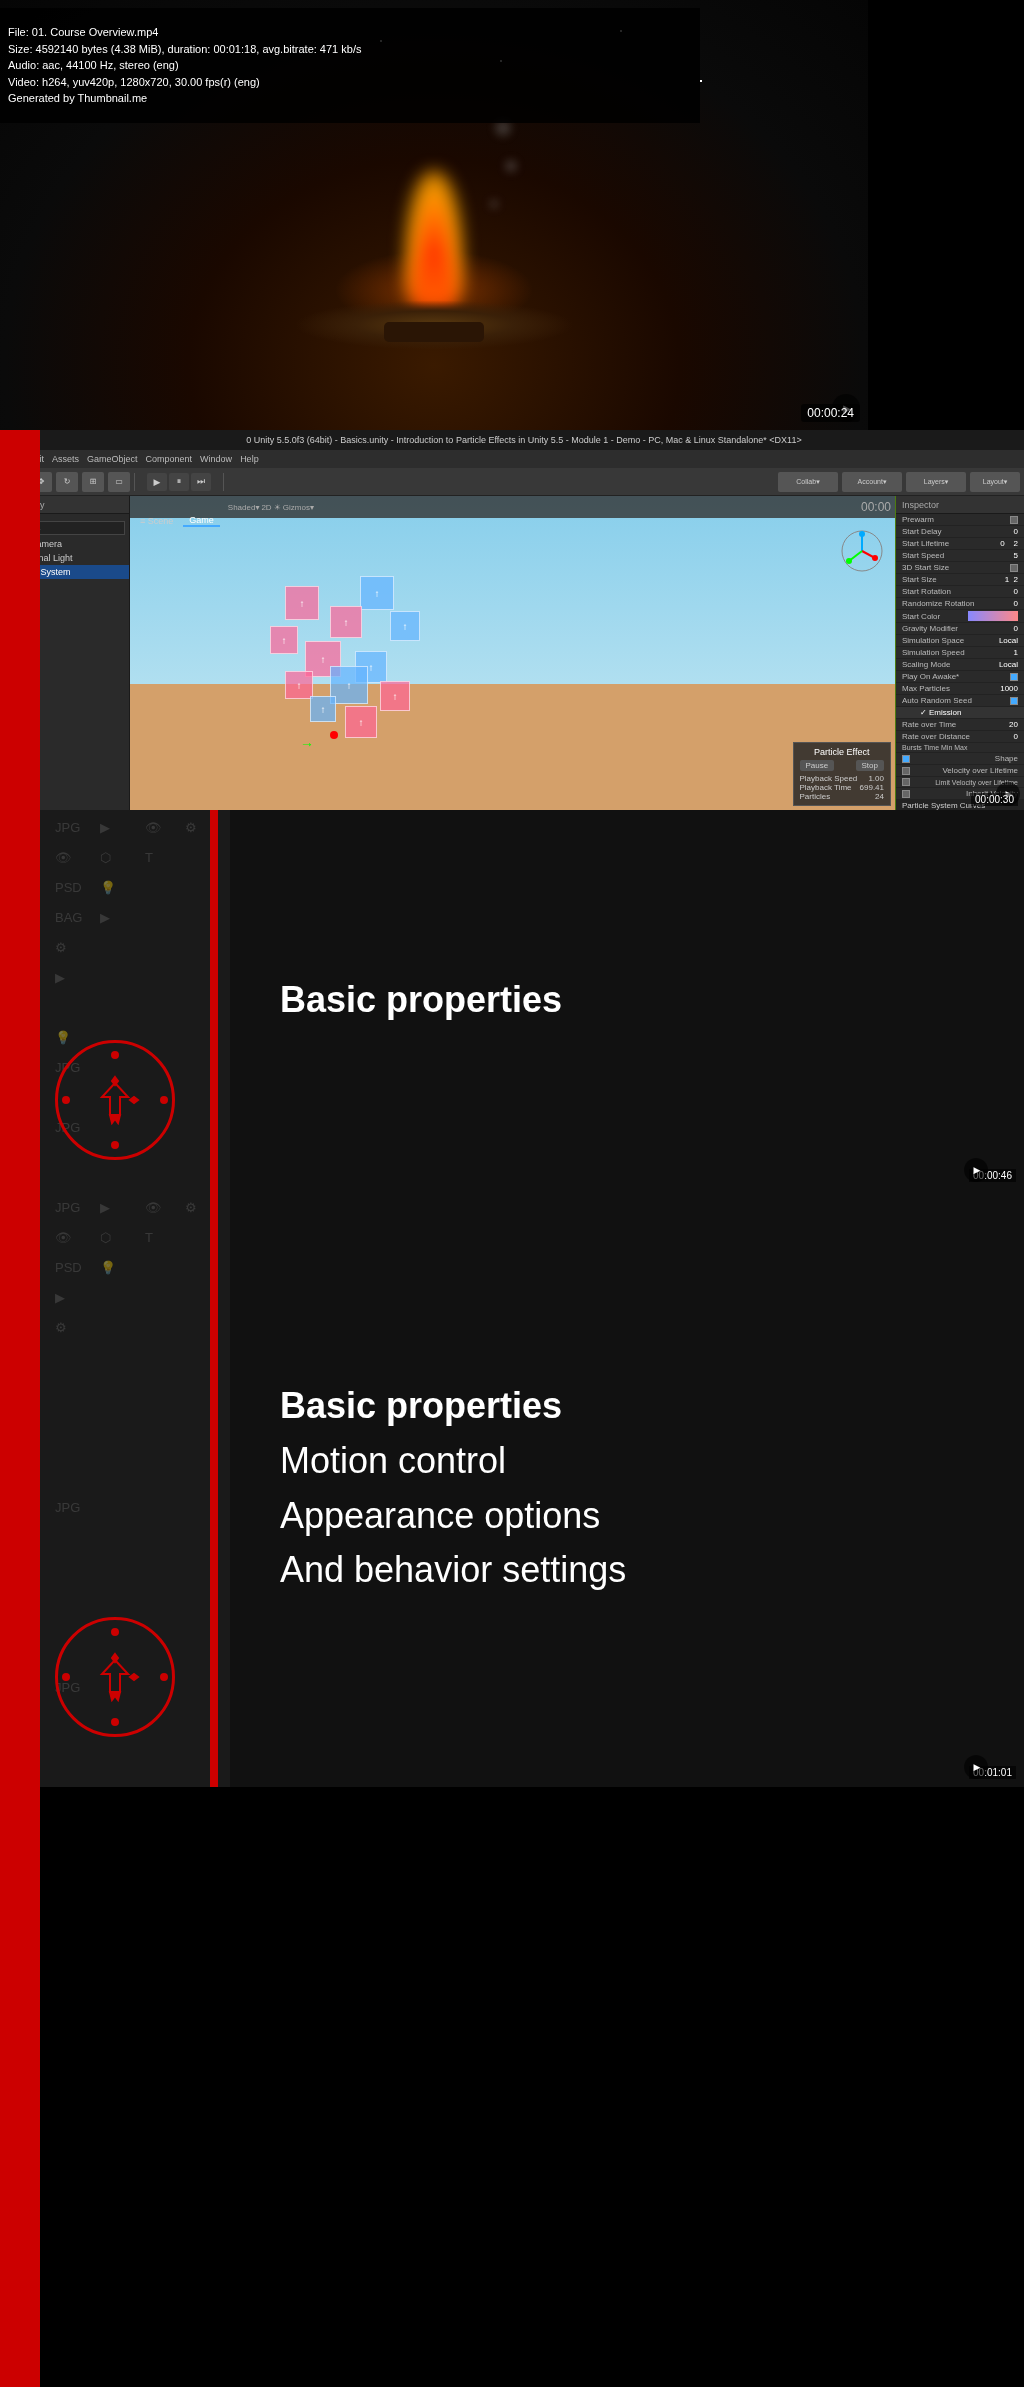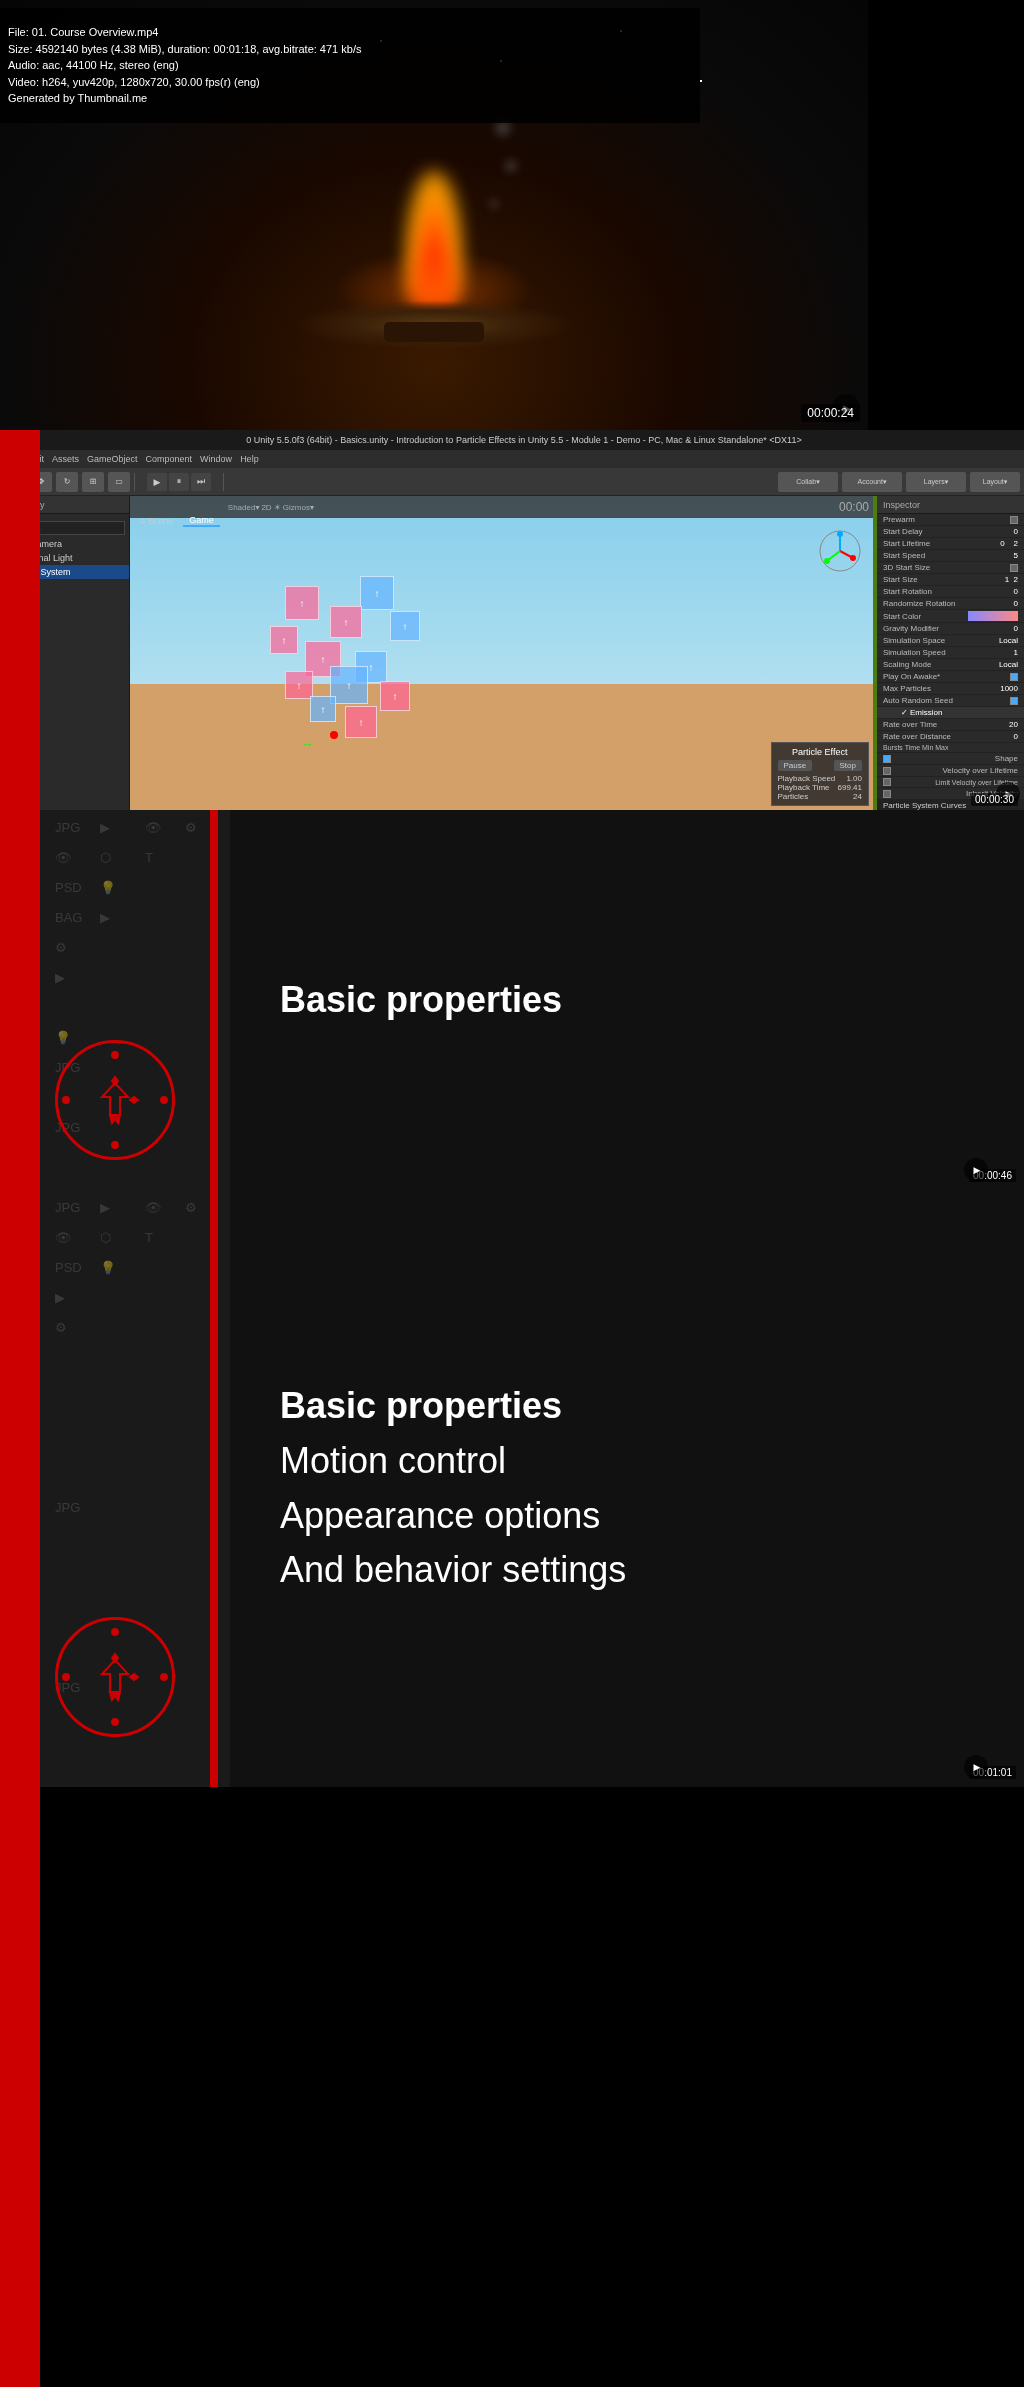--- a/index.html
+++ b/index.html
@@ -350,23 +350,23 @@
       margin-bottom: 3px;
       text-align: center;
     }
     .pe-btn {
       background: #555;
       padding: 1px 6px;
       border-radius: 2px;
       cursor: pointer;
     }
     .unity-inspector {
-      width: 151px;
+      width: 129px;
       background: #2a2a2a;
-      border-left: 4px solid #4d7c0f;
+      border-left: 1px solid #4d7c0f;
       overflow: hidden;
     }
     .inspector-row {
       display: flex;
       justify-content: space-between;
       align-items: center;
       padding: 1px 6px;
       font-size: 8px;
       color: #bbb;
       border-bottom: 1px solid #222;

